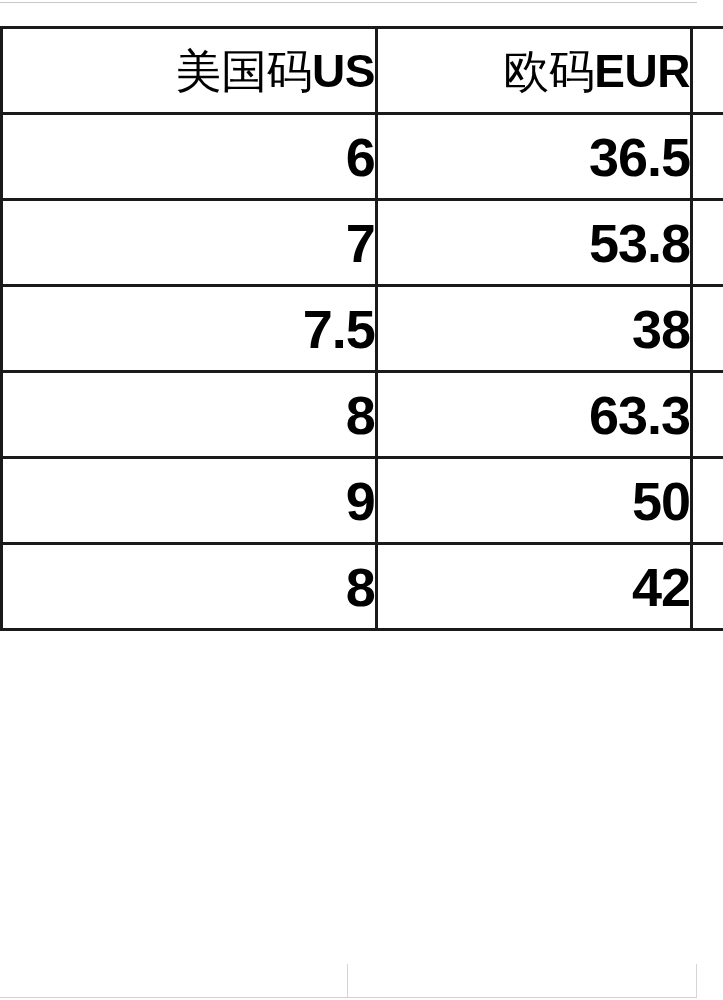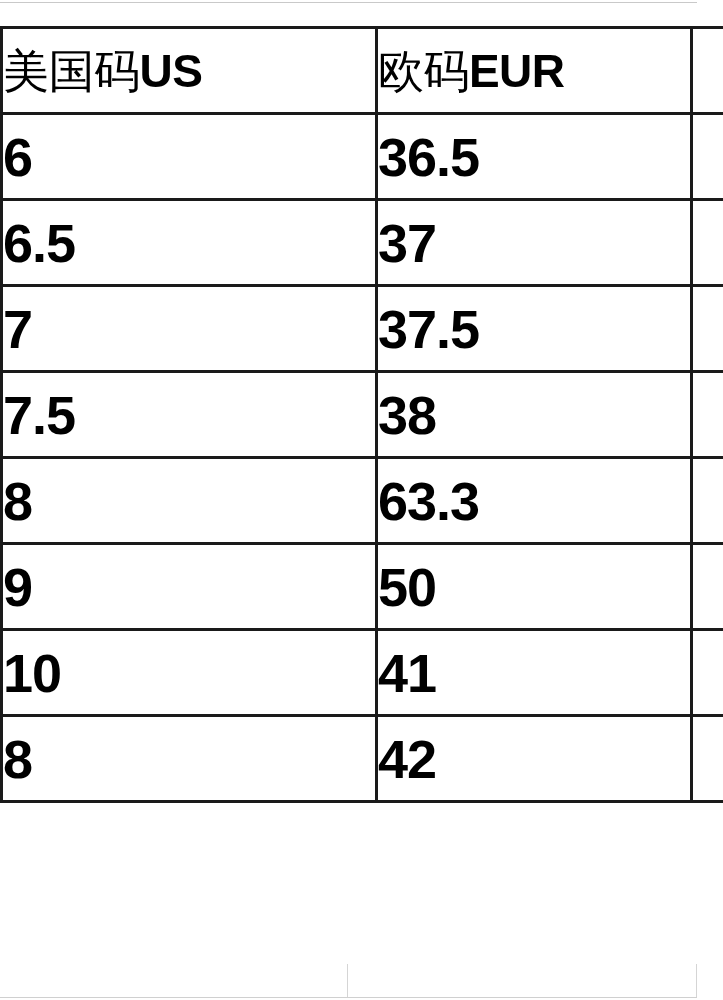--- a/index.html
+++ b/index.html
@@ -56,21 +56,21 @@
     left: 0px;
     top: 26px;
     width: 723px;
     border-collapse: collapse;
     table-layout: fixed;
   }
   .size-table td {
     border: 3px solid #1a1a1a;
     padding: 0;
     margin: 0;
-    text-align: left;
+    text-align: right;
     vertical-align: middle;
     background: #ffffff;
     height: 86px;
     box-sizing: border-box;
   }
   
   .size-table td.col-us {
     width: 345px;
   }
   .size-table td.col-eur {
@@ -120,50 +120,40 @@
       </td>
       <td class="col-pad"></td>
     </tr>
 
     <tr>
       <td class="col-us val">6</td>
       <td class="col-eur val">36.5</td>
       <td class="col-pad"></td>
     </tr>
     <tr>
-      <td class="col-us val">6.5</td>
-      <td class="col-eur val">37</td>
-      <td class="col-pad"></td>
-    </tr>
-    <tr>
       <td class="col-us val">7</td>
-      <td class="col-eur val">37.5</td>
+      <td class="col-eur val">53.8</td>
       <td class="col-pad"></td>
     </tr>
     <tr>
       <td class="col-us val">7.5</td>
       <td class="col-eur val">38</td>
       <td class="col-pad"></td>
     </tr>
     <tr>
       <td class="col-us val">8</td>
       <td class="col-eur val">63.3</td>
       <td class="col-pad"></td>
     </tr>
     <tr>
       <td class="col-us val">9</td>
       <td class="col-eur val">50</td>
       <td class="col-pad"></td>
     </tr>
     <tr>
-      <td class="col-us val">10</td>
-      <td class="col-eur val">41</td>
-      <td class="col-pad"></td>
-    </tr>
-    <tr>
       <td class="col-us val">8</td>
       <td class="col-eur val">42</td>
       <td class="col-pad"></td>
     </tr>
   </tbody>
 </table>
 
 <div class="sheet-bottom-vrule"></div>
 <div class="sheet-bottom-vrule2"></div>
 <div class="sheet-bottom-rule"></div>

